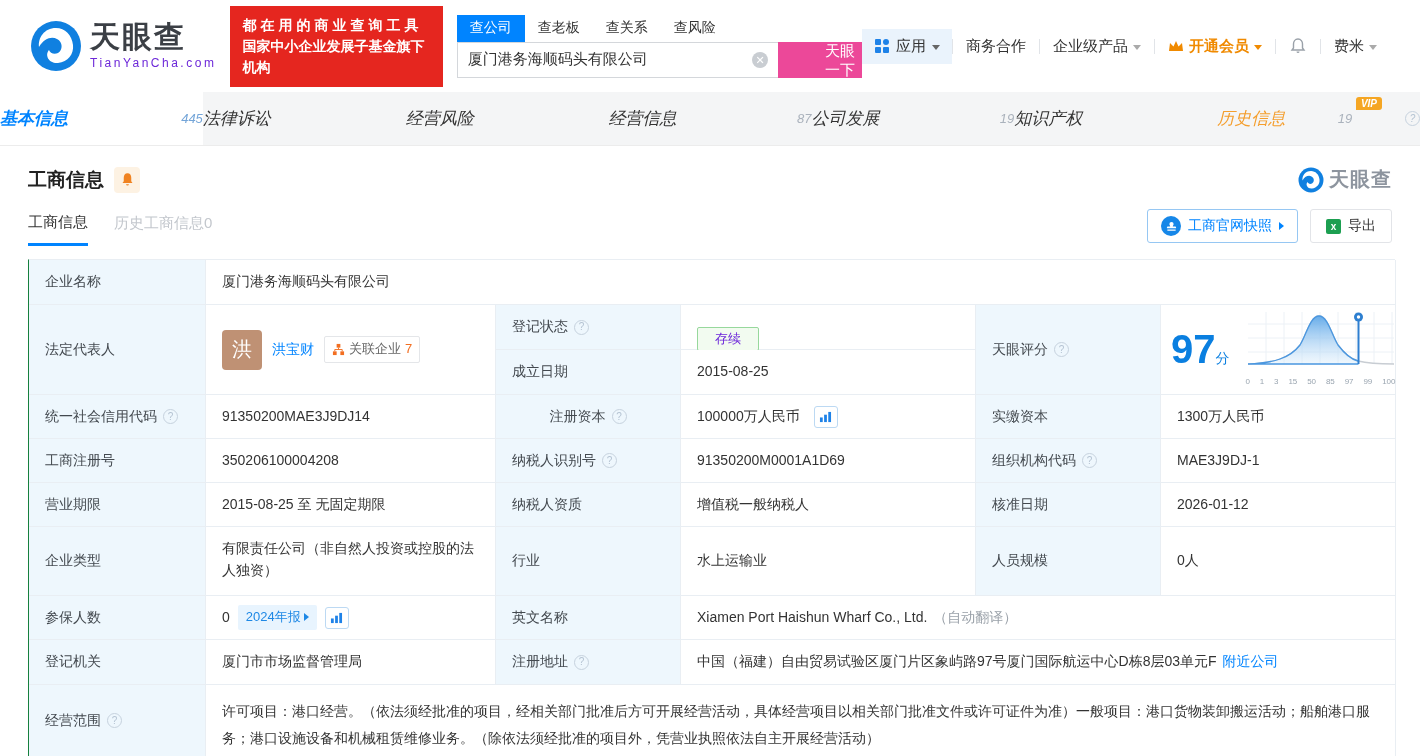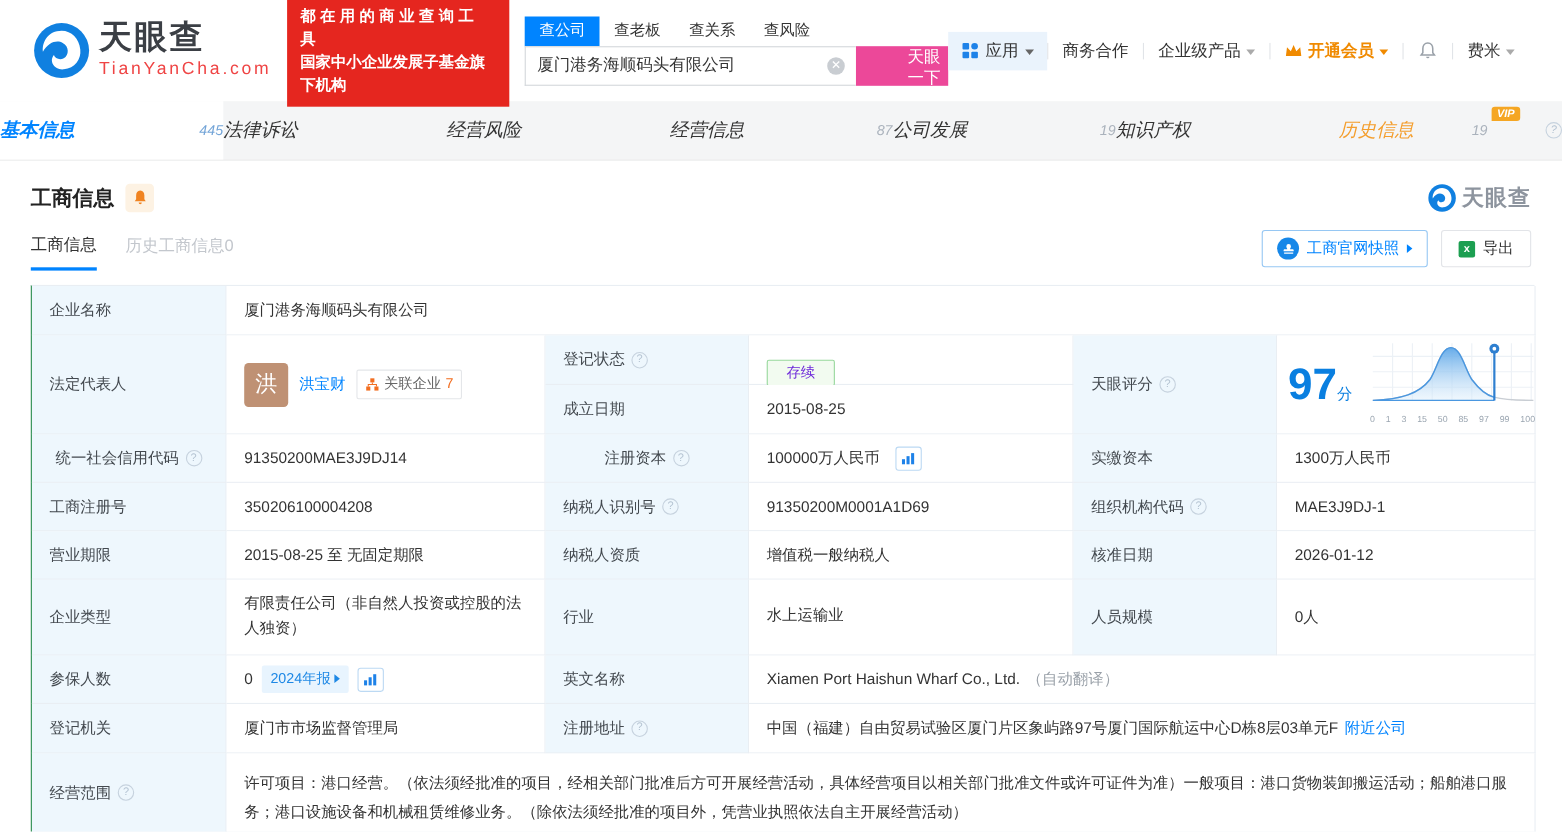--- a/index.html
+++ b/index.html
@@ -3,21 +3,21 @@
 <meta charset="utf-8">
 <style>
   * { margin:0; padding:0; box-sizing:border-box; }
   html,body { width:1420px; height:756px; background:#fff; font-family:"Liberation Sans","DejaVu Sans",sans-serif; color:#333; overflow:hidden; }
 
   
   .header { height:92px; display:flex; align-items:center; padding:0 30px; background:#fff; }
   .logo { display:flex; align-items:center; gap:8px; }
   .logo-swirl { width:52px; height:52px; flex:none; }
   .logo-txt .brand { font-size:30px; font-weight:bold; color:#3b3f45; letter-spacing:2px; line-height:30px; }
-  .logo-txt .dom { font-size:16px; color:#ef4444; letter-spacing:2.5px; margin-top:4px; }
+  .logo-txt .dom { font-size:12px; color:#6d28d9; letter-spacing:2.5px; margin-top:4px; }
   .slogan { margin-left:14px; background:#e5261f; color:#fff; padding:9px 12px; line-height:21px; font-size:14px; font-weight:bold; }
   .slogan .l1 { letter-spacing:4px; }
   .search-wrap { margin-left:14px; width:452px; }
   .search-tabs { display:flex; align-items:flex-end; }
   .search-tab { font-size:14px; color:#333; padding:4px 13px 5px; cursor:pointer; }
   .search-tab.active { background:#0084ff; color:#fff; }
   .search-row { display:flex; }
   .search-box { position:relative; flex:1; }
   .search-box input { width:100%; height:36px; border:1px solid #d4d7db; border-right:none; padding:0 34px 0 10px; font-size:15px; color:#333; font-family:inherit; outline:none; }
   .clear-ic { position:absolute; right:10px; top:10px; width:16px; height:16px; border-radius:50%; background:#c9cdd2; color:#fff; font-size:11px; line-height:16px; text-align:center; cursor:pointer; }
@@ -312,21 +312,21 @@
             <span>15</span>
             <span>50</span>
             <span>85</span>
             <span>97</span>
             <span>99</span>
             <span>100</span>
         </span>
       </span>
     </div>
 
-    <div class="cell label" style="grid-column:1; grid-row:4;justify-content:center;">
+    <div class="cell label" style="grid-column:1; grid-row:4;">
       <span>统一社会信用代码</span>
       <span class="q-ic">?</span>
     </div>
     <div class="cell" style="grid-column:2; grid-row:4;">
       <span>91350200MAE3J9DJ14</span>
     </div>
     <div class="cell label" style="grid-column:3; grid-row:4;justify-content:center;">
       <span>注册资本</span>
       <span class="q-ic">?</span>
     </div>

